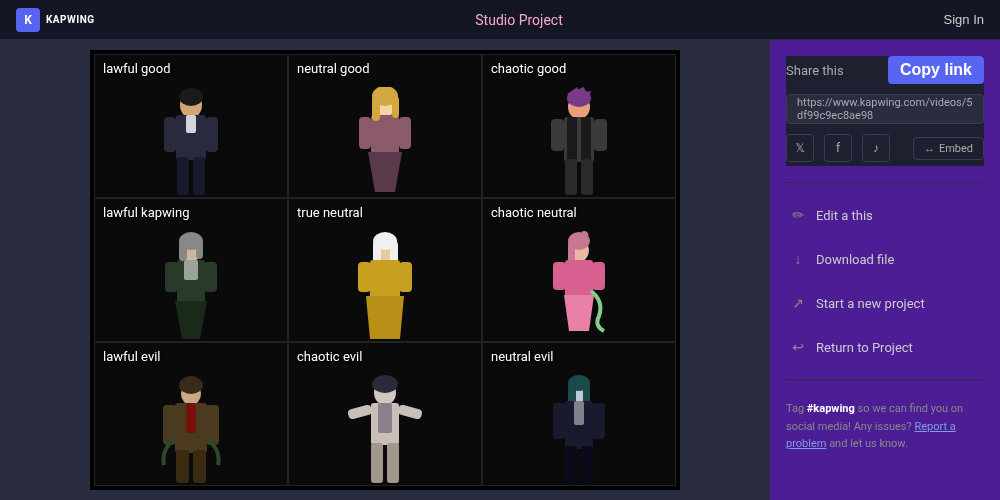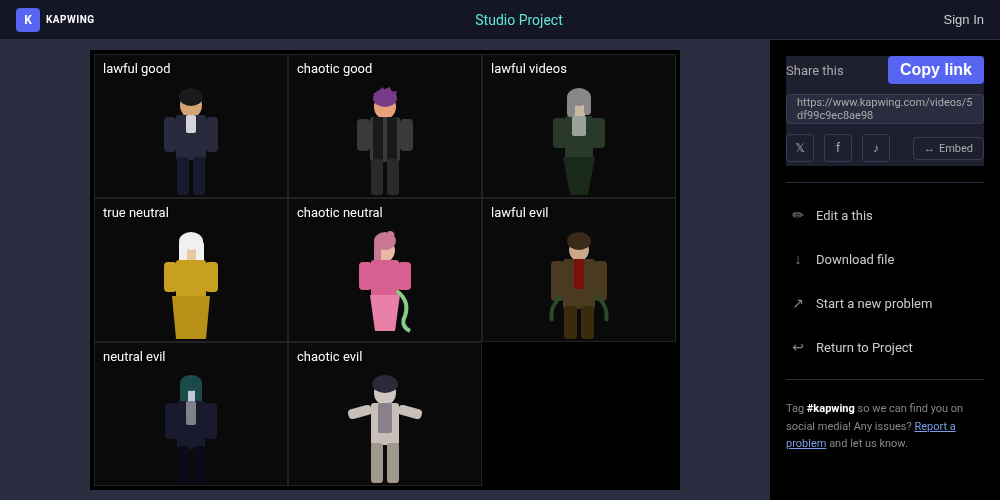--- a/index.html
+++ b/index.html
@@ -40,21 +40,21 @@
       color: white;
     }
     .logo-text {
       font-size: 10px;
       font-weight: 700;
       color: #ffffff;
       letter-spacing: 0.5px;
     }
     .header-title {
       font-size: 14px;
-      color: #5eead4;
+      color: #f9a8d4;
     }
     .header-signin {
       font-size: 13px;
       color: #cccccc;
       cursor: pointer;
       background: none;
       border: none;
       color: #cccccc;
     }
 
@@ -98,21 +98,21 @@
       font-size: 13px;
       color: #ffffff;
       font-weight: 400;
       text-shadow: 1px 1px 2px #000;
       z-index: 2;
     }
 
     
     .sidebar {
       width: 230px;
-      background-color: #000000;
+      background-color: #4c1d95;
       padding: 16px;
       display: flex;
       flex-direction: column;
       gap: 12px;
     }
 
     .share-section {
       background: #1e2030;
     }
 
@@ -265,20 +265,38 @@
             <rect x="31" y="70" width="12" height="38" rx="3" fill="#1a1a2e"></rect>
             <rect x="47" y="70" width="12" height="38" rx="3" fill="#1a1a2e"></rect>
 
             <ellipse cx="45" cy="10" rx="12" ry="9" fill="#1a1a1a"></ellipse>
 
             <rect x="40" y="28" width="10" height="18" rx="2" fill="#ffffff" opacity="0.8"></rect>
           </svg>
         </div>
       </div>
 
+      <div class="cell">
+        <span class="cell-label">neutral good</span>
+        <div class="figure">
+          <svg width="90" height="110" viewBox="0 0 90 110">
+
+            <ellipse cx="45" cy="18" rx="11" ry="12" fill="#f5d5a0"></ellipse>
+            <rect x="31" y="28" width="28" height="40" rx="3" fill="#8b5a6b"></rect>
+            <rect x="19" y="30" width="12" height="32" rx="4" fill="#8b5a6b"></rect>
+            <rect x="59" y="30" width="12" height="32" rx="4" fill="#8b5a6b"></rect>
+
+            <path d="M28 65 L35 105 L55 105 L62 65 Z" fill="#5a3a4a"></path>
+
+            <ellipse cx="45" cy="9" rx="13" ry="10" fill="#d4a840"></ellipse>
+            <rect x="32" y="9" width="8" height="25" rx="4" fill="#d4a840"></rect>
+            <rect x="52" y="9" width="7" height="22" rx="4" fill="#d4a840"></rect>
+          </svg>
+        </div>
+      </div>
 
       <div class="cell">
         <span class="cell-label">chaotic good</span>
         <div class="figure">
           <svg width="90" height="110" viewBox="0 0 90 110">
 
             <ellipse cx="45" cy="20" rx="11" ry="12" fill="#e8a07a"></ellipse>
 
             <ellipse cx="45" cy="11" rx="12" ry="9" fill="#7a3a8a"></ellipse>
             <polygon points="38,4 43,0 45,6" fill="#7a3a8a"></polygon>
@@ -292,21 +310,21 @@
             <rect x="17" y="32" width="13" height="32" rx="4" fill="#3a3a3a"></rect>
             <rect x="60" y="32" width="13" height="32" rx="4" fill="#3a3a3a"></rect>
 
             <rect x="31" y="72" width="12" height="36" rx="3" fill="#2a2a2a"></rect>
             <rect x="47" y="72" width="12" height="36" rx="3" fill="#2a2a2a"></rect>
           </svg>
         </div>
       </div>
 
       <div class="cell">
-        <span class="cell-label">lawful videos</span>
+        <span class="cell-label">lawful kapwing</span>
         <div class="figure">
           <svg width="90" height="110" viewBox="0 0 90 110">
 
             <ellipse cx="45" cy="19" rx="10" ry="12" fill="#c8b8a2"></ellipse>
             <rect x="31" y="29" width="28" height="44" rx="3" fill="#2a3a2a"></rect>
             <rect x="19" y="31" width="13" height="30" rx="4" fill="#2a3a2a"></rect>
             <rect x="58" y="31" width="13" height="30" rx="4" fill="#2a3a2a"></rect>
 
             <rect x="38" y="29" width="14" height="20" rx="2" fill="#e8e8e8" opacity="0.6"></rect>
 
@@ -379,63 +397,63 @@
             <rect x="30" y="75" width="13" height="33" rx="3" fill="#3a2a10"></rect>
             <rect x="47" y="75" width="13" height="33" rx="3" fill="#3a2a10"></rect>
 
             <path d="M28,65 Q15,75 18,90" stroke="#2a4a2a" stroke-width="4" fill="none"></path>
             <path d="M62,65 Q75,75 72,90" stroke="#2a4a2a" stroke-width="4" fill="none"></path>
           </svg>
         </div>
       </div>
 
       <div class="cell">
-        <span class="cell-label">neutral evil</span>
-        <div class="figure">
-          <svg width="90" height="110" viewBox="0 0 90 110">
-
-            <ellipse cx="45" cy="17" rx="9" ry="11" fill="#c0c8d8"></ellipse>
-
-            <ellipse cx="45" cy="8" rx="11" ry="8" fill="#1a4a4a"></ellipse>
-            <rect x="34" y="8" width="8" height="55" rx="4" fill="#1a4a4a"></rect>
-            <rect x="49" y="8" width="7" height="50" rx="4" fill="#1a4a4a"></rect>
-
-            <rect x="31" y="26" width="28" height="48" rx="3" fill="#1a1a2e"></rect>
-            <rect x="19" y="28" width="13" height="36" rx="4" fill="#1a1a2e"></rect>
-            <rect x="58" y="28" width="13" height="36" rx="4" fill="#1a1a2e"></rect>
-
-            <rect x="40" y="26" width="10" height="24" rx="2" fill="#e8e8e8" opacity="0.5"></rect>
-
-            <rect x="31" y="71" width="12" height="37" rx="3" fill="#0a0a1a"></rect>
-            <rect x="47" y="71" width="12" height="37" rx="3" fill="#0a0a1a"></rect>
-          </svg>
-        </div>
-      </div>
-
-      <div class="cell">
         <span class="cell-label">chaotic evil</span>
         <div class="figure">
           <svg width="90" height="110" viewBox="0 0 90 110">
 
             <ellipse cx="45" cy="18" rx="11" ry="12" fill="#d0c8c0"></ellipse>
 
             <ellipse cx="45" cy="9" rx="13" ry="9" fill="#2a2a3a"></ellipse>
             <polygon points="36,3 40,8 34,10" fill="#2a2a3a"></polygon>
             <polygon points="45,1 50,7 42,8" fill="#2a2a3a"></polygon>
             <polygon points="54,4 56,9 50,8" fill="#2a2a3a"></polygon>
 
             <rect x="31" y="28" width="28" height="42" rx="3" fill="#c8c0b8"></rect>
 
             <rect x="8" y="32" width="24" height="10" rx="4" fill="#c8c0b8" transform="rotate(-15, 20, 37)"></rect>
             <rect x="58" y="32" width="24" height="10" rx="4" fill="#c8c0b8" transform="rotate(15, 70, 37)"></rect>
 
             <rect x="31" y="68" width="12" height="40" rx="3" fill="#a0988a"></rect>
             <rect x="47" y="68" width="12" height="40" rx="3" fill="#a0988a"></rect>
 
             <rect x="38" y="28" width="14" height="30" rx="2" fill="#4a4060" opacity="0.5"></rect>
+          </svg>
+        </div>
+      </div>
+
+      <div class="cell">
+        <span class="cell-label">neutral evil</span>
+        <div class="figure">
+          <svg width="90" height="110" viewBox="0 0 90 110">
+
+            <ellipse cx="45" cy="17" rx="9" ry="11" fill="#c0c8d8"></ellipse>
+
+            <ellipse cx="45" cy="8" rx="11" ry="8" fill="#1a4a4a"></ellipse>
+            <rect x="34" y="8" width="8" height="55" rx="4" fill="#1a4a4a"></rect>
+            <rect x="49" y="8" width="7" height="50" rx="4" fill="#1a4a4a"></rect>
+
+            <rect x="31" y="26" width="28" height="48" rx="3" fill="#1a1a2e"></rect>
+            <rect x="19" y="28" width="13" height="36" rx="4" fill="#1a1a2e"></rect>
+            <rect x="58" y="28" width="13" height="36" rx="4" fill="#1a1a2e"></rect>
+
+            <rect x="40" y="26" width="10" height="24" rx="2" fill="#e8e8e8" opacity="0.5"></rect>
+
+            <rect x="31" y="71" width="12" height="37" rx="3" fill="#0a0a1a"></rect>
+            <rect x="47" y="71" width="12" height="37" rx="3" fill="#0a0a1a"></rect>
           </svg>
         </div>
       </div>
 
     </div>
   </div>
 
   <div class="sidebar">
 
     <div class="share-section">
@@ -462,21 +480,21 @@
       <span>Edit a this</span>
     </div>
 
     <div class="action-item">
       <span class="action-icon">↓</span>
       <span>Download file</span>
     </div>
 
     <div class="action-item">
       <span class="action-icon">↗</span>
-      <span>Start a new problem</span>
+      <span>Start a new project</span>
     </div>
 
     <div class="action-item">
       <span class="action-icon">↩</span>
       <span>Return to Project</span>
     </div>
 
     <div class="divider"></div>
 
     <div class="tag-section">

